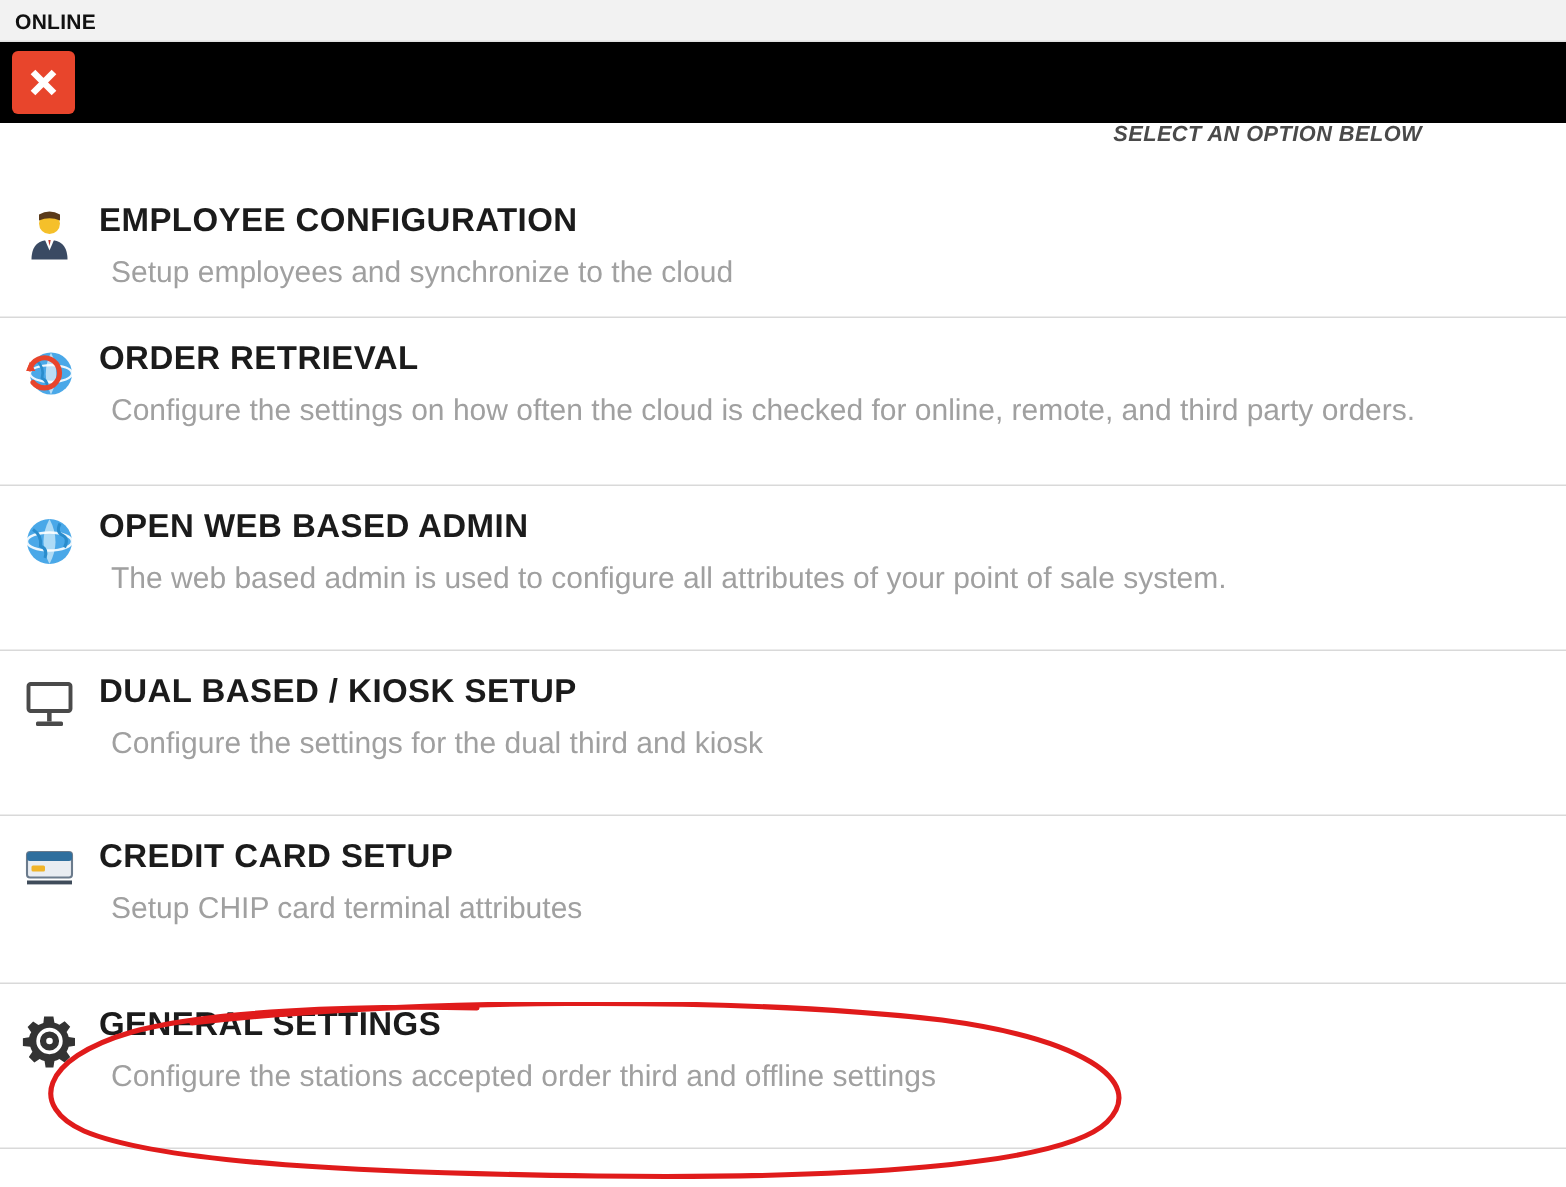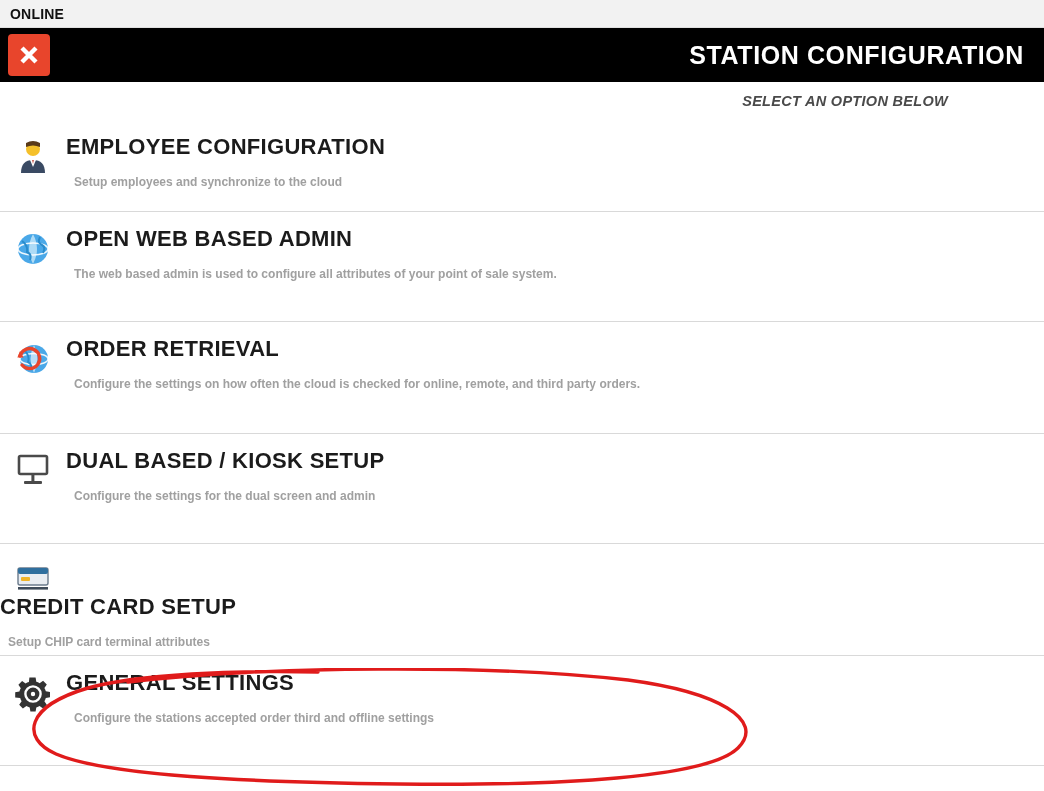--- a/index.html
+++ b/index.html
@@ -57,21 +57,21 @@
     color: #ffffff;
     font-size: 25px;
     font-weight: bold;
     letter-spacing: 0.6px;
   }
 
   
   .hint-row {
     height: 38px;
     display: flex;
-    align-items: center;
+    align-items: flex-start;
     justify-content: flex-end;
     padding-right: 96px;
   }
   .hint-row .hint {
     font-size: 14.5px;
     font-weight: bold;
     font-style: italic;
     color: #4a4a4a;
     letter-spacing: 0.3px;
   }
@@ -98,34 +98,34 @@
   }
   .row .text-cell { flex: 1; padding-right: 0; }
   .row .row-title {
     font-size: 22px;
     font-weight: bold;
     color: #1b1b1b;
     letter-spacing: 0.3px;
     line-height: 30px;
   }
   .row .row-sub {
-    font-size: 12px;
-    font-weight: bold;
+    font-size: 20px;
+    font-weight: normal;
     color: #a0a0a0;
     line-height: 22px;
     padding-top: 9px;
     padding-left: 8px;
   }
 
   
   .row.r0 { height: 92px; }
   .row.r1 { height: 110px; }
   .row.r2 { height: 112px; }
   .row.r3 { height: 110px; }
-  .row.r4 { height: 112px; flex-direction: column; }
+  .row.r4 { height: 112px; }
   .row.r5 { height: 110px; }
 
   
   .ico { display: block; }
 
   
   .annot {
     position: absolute;
     left: 18px;
     top: 668px;
@@ -144,21 +144,20 @@
   </div>
 
   <div class="titlebar">
     <div class="close-btn">
       <span>
         <svg width="24" height="24" viewBox="0 0 24 24">
           <path d="M5 5 L19 19 M19 5 L5 19" stroke="#ffffff" stroke-width="4.4" stroke-linecap="butt"></path>
         </svg>
       </span>
     </div>
-    <div class="title">STATION CONFIGURATION</div>
   </div>
 
   <div class="hint-row">
     <span class="hint">SELECT AN OPTION BELOW</span>
   </div>
 
   <div class="list">
 
     <div class="row r0">
       <div class="icon-cell">
@@ -166,67 +165,67 @@
           <circle cx="15" cy="9" r="7" fill="#f5c02a"></circle>
           <path d="M8 3 Q15 -1 22 3 L22 7 Q15 4 8 7 Z" fill="#5a3a1a"></path>
           <path d="M3 33 Q3 20 15 20 Q27 20 27 33 Z" fill="#3a4a63"></path>
           <path d="M12 20 L15 27 L18 20 Z" fill="#ffffff"></path>
           <path d="M14.2 20 L15 24 L15.8 20 Z" fill="#c0392b"></path>
         </svg>
       </div>
       <div class="text-cell">
         <div class="row-title">EMPLOYEE CONFIGURATION</div>
         <div class="row-sub">Setup employees and synchronize to the cloud</div>
-      </div>
-    </div>
-
-    <div class="row r1">
-      <div class="icon-cell">
-        <svg class="ico" width="34" height="34" viewBox="0 0 34 34">
-          <circle cx="17" cy="17" r="15" fill="#4aa8e8"></circle>
-          <path d="M17 2 Q9 17 17 32 Q25 17 17 2 Z" fill="#bfe4f8" opacity="0.85"></path>
-          <ellipse cx="17" cy="17" rx="15" ry="6" fill="none" stroke="#ffffff" stroke-width="1.6" opacity="0.9"></ellipse>
-          <path d="M6 9 Q12 13 11 20 Q16 22 14 28" fill="none" stroke="#2a8ccc" stroke-width="2"></path>
-          <path d="M24 5 Q21 11 26 13 Q30 15 27 21" fill="none" stroke="#2a8ccc" stroke-width="2"></path>
-        </svg>
-      </div>
-      <div class="text-cell">
-        <div class="row-title">OPEN WEB BASED ADMIN</div>
-        <div class="row-sub">The web based admin is used to configure all attributes of your point of sale system.</div>
       </div>
     </div>
 
     <div class="row r2">
       <div class="icon-cell">
         <svg class="ico" width="34" height="34" viewBox="0 0 34 34">
           <circle cx="18" cy="17" r="14" fill="#4aa8e8"></circle>
           <path d="M18 3 Q11 17 18 31 Q25 17 18 3 Z" fill="#cde8f8" opacity="0.85"></path>
           <ellipse cx="18" cy="17" rx="14" ry="5.6" fill="none" stroke="#ffffff" stroke-width="1.5" opacity="0.9"></ellipse>
           <path d="M8 8 Q14 13 12 20 Q17 23 15 28" fill="none" stroke="#2a8ccc" stroke-width="1.8"></path>
           <path d="M4 14 A10 10 0 1 1 6 23" fill="none" stroke="#e8452c" stroke-width="3.4" stroke-linecap="round"></path>
           <path d="M2 9 L5.6 15.4 L-0.6 15.4 Z" fill="#e8452c" transform="translate(2,0)"></path>
         </svg>
       </div>
       <div class="text-cell">
         <div class="row-title">ORDER RETRIEVAL</div>
         <div class="row-sub">Configure the settings on how often the cloud is checked for online, remote, and third party orders.</div>
       </div>
     </div>
 
+    <div class="row r1">
+      <div class="icon-cell">
+        <svg class="ico" width="34" height="34" viewBox="0 0 34 34">
+          <circle cx="17" cy="17" r="15" fill="#4aa8e8"></circle>
+          <path d="M17 2 Q9 17 17 32 Q25 17 17 2 Z" fill="#bfe4f8" opacity="0.85"></path>
+          <ellipse cx="17" cy="17" rx="15" ry="6" fill="none" stroke="#ffffff" stroke-width="1.6" opacity="0.9"></ellipse>
+          <path d="M6 9 Q12 13 11 20 Q16 22 14 28" fill="none" stroke="#2a8ccc" stroke-width="2"></path>
+          <path d="M24 5 Q21 11 26 13 Q30 15 27 21" fill="none" stroke="#2a8ccc" stroke-width="2"></path>
+        </svg>
+      </div>
+      <div class="text-cell">
+        <div class="row-title">OPEN WEB BASED ADMIN</div>
+        <div class="row-sub">The web based admin is used to configure all attributes of your point of sale system.</div>
+      </div>
+    </div>
+
     <div class="row r3">
       <div class="icon-cell">
         <svg class="ico" width="34" height="32" viewBox="0 0 34 32">
           <rect x="3" y="2" width="28" height="18" rx="1.5" fill="none" stroke="#4a4a4a" stroke-width="2.6"></rect>
           <rect x="15.4" y="20" width="3" height="7" fill="#4a4a4a"></rect>
           <rect x="8" y="27" width="18" height="3" rx="1" fill="#4a4a4a"></rect>
         </svg>
       </div>
       <div class="text-cell">
         <div class="row-title">DUAL BASED / KIOSK SETUP</div>
-        <div class="row-sub">Configure the settings for the dual screen and admin</div>
+        <div class="row-sub">Configure the settings for the dual third and kiosk</div>
       </div>
     </div>
 
     <div class="row r4">
       <div class="icon-cell">
         <svg class="ico" width="34" height="28" viewBox="0 0 34 28">
           <rect x="2" y="4" width="30" height="17" rx="2" fill="#e9edf2" stroke="#6b7b8c" stroke-width="1.4"></rect>
           <rect x="2" y="4" width="30" height="6" rx="2" fill="#2f6f9e"></rect>
           <rect x="5" y="13" width="9" height="4" rx="1" fill="#f0b429"></rect>
           <rect x="2" y="23" width="30" height="2.6" fill="#3f4c5a"></rect>

